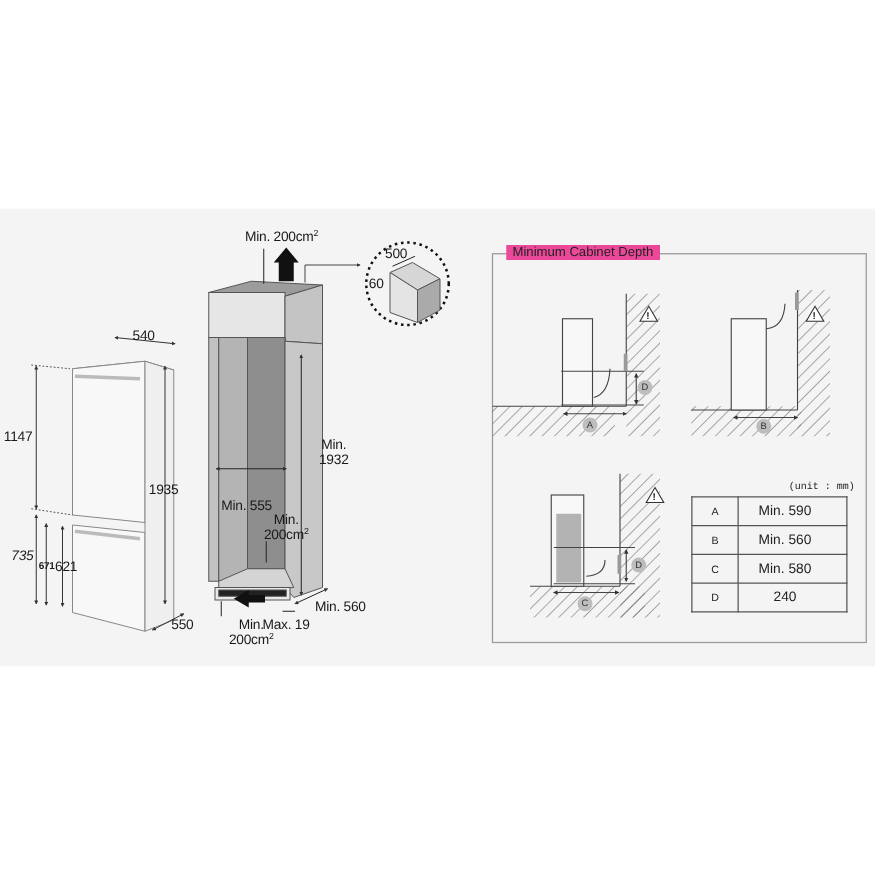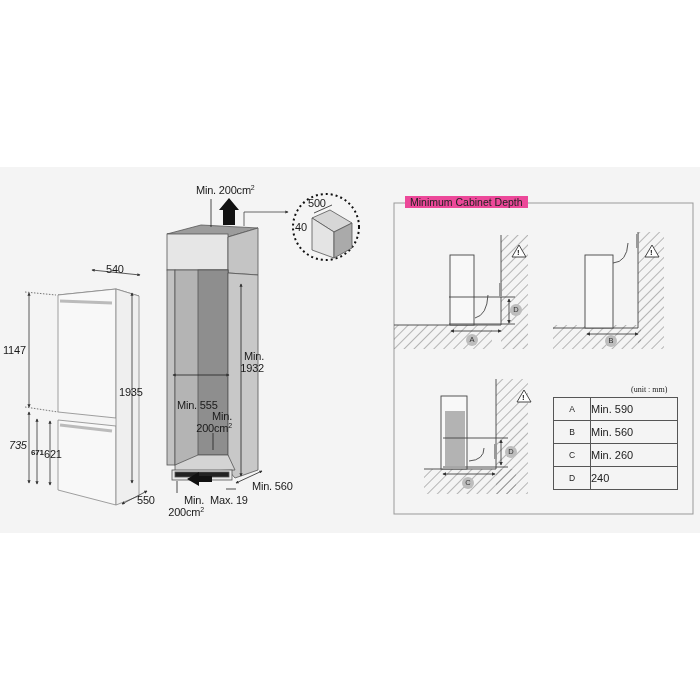--- a/index.html
+++ b/index.html
@@ -1,28 +1,28 @@
 <!DOCTYPE html>
 <html><head>
 <meta charset="utf-8">
 <style>
   html, body { margin:0; padding:0; background:#ffffff; }
   body { width:700px; height:700px; position:relative; overflow:hidden;
          font-family:"DejaVu Sans Condensed","DejaVu Sans", sans-serif; }
   .panel { position:absolute; left:0; top:167px; width:700px; height:366px; background:#f4f4f4; }
   svg { position:absolute; left:0; top:0; }
   .lbl { position:absolute; font-family:"Liberation Sans", sans-serif; color:#1a1a1a; font-size:11px; line-height:12px; white-space:nowrap; letter-spacing:-0.2px; }
-  .lbl.c { text-align:right; }
+  .lbl.c { text-align:center;margin-left:20px; }
   .lbl sup { font-size:7px; vertical-align:4px; line-height:0; }
   .box-title { position:absolute; left:405px; top:196px; font-family:"Liberation Sans", sans-serif; font-size:10.5px; color:#222; background:#ec4899; padding:0 5px; }
-  .unit { position:absolute; left:631px; top:385px; font-family:Liberation Serif, serif; font-size:8px; color:#222; }
+  .unit { position:absolute; left:631px; top:385px; font-family:Liberation Mono, monospace; font-size:8px; color:#222; }
   table.spec { position:absolute; left:553px; top:397px; width:125px; border-collapse:collapse; font-family:"Liberation Sans", sans-serif; }
   table.spec td { border:1px solid #555; height:22px; font-size:11px; color:#222; padding:0; }
   table.spec td.k { width:36px; text-align:center; font-size:8.5px; }
-  table.spec td.v { text-align:left; padding-right:12px; }
+  table.spec td.v { text-align:center; padding-right:12px; }
   .circ { position:absolute; width:12px; height:12px; border-radius:6px; background:#bdbdbd; font-family:"Liberation Sans", sans-serif; font-size:7.5px; color:#333; text-align:center; line-height:12px; }
 </style>
 </head>
 <body>
 
 <div class="panel"></div>
 
 <svg width="700" height="700" viewBox="0 0 700 700">
   <defs>
     <pattern id="hatch" patternUnits="userSpaceOnUse" width="7" height="7" patternTransform="rotate(45)">
@@ -149,21 +149,21 @@
 <div class="lbl" style="left:106px;top:263px;">540</div>
 <div class="lbl" style="left:3px;top:344px;">1147</div>
 <div class="lbl" style="left:119px;top:386px;text-align:right;">1935</div>
 <div class="lbl" style="left:9px;top:439px;font-style:italic;">735</div>
 <div class="lbl" style="left:31px;top:447px;font-size:8px;font-weight:bold;">671</div>
 <div class="lbl" style="left:44px;top:448px;font-size:11px;">621</div>
 <div class="lbl" style="left:137px;top:494px;">550</div>
 
 <div class="lbl" style="left:196px;top:184px;"><span>Min. 200cm</span><sup>2</sup></div>
 <div class="lbl" style="left:308px;top:197px;">500</div>
-<div class="lbl" style="left:295px;top:221px;">40</div>
+<div class="lbl" style="left:295px;top:221px;">60</div>
 <div class="lbl c" style="left:230px;top:350px;width:34px;">
     <div>Min.</div>
     <div>1932</div>
   </div>
 <div class="lbl" style="left:177px;top:379px;margin-top:20px;">Min. 555</div>
 <div class="lbl c" style="left:186px;top:410px;width:46px;">
     <div>Min.</div>
     <div><span>200cm</span><sup>2</sup></div>
   </div>
 <div class="lbl c" style="left:158px;top:494px;width:46px;">
@@ -186,21 +186,21 @@
       <tr>
         <td class="k">A</td>
         <td class="v">Min. 590</td>
       </tr>
   <tr>
         <td class="k">B</td>
         <td class="v">Min. 560</td>
       </tr>
   <tr>
         <td class="k">C</td>
-        <td class="v">Min. 260</td>
+        <td class="v">Min. 580</td>
       </tr>
   <tr>
         <td class="k">D</td>
         <td class="v">240</td>
       </tr>
 </tbody>
   </table>
 
 <div class="lbl" style="left:517px;top:247px;font-size:8px;font-weight:bold;">!</div>
 <div class="lbl" style="left:650px;top:247px;font-size:8px;font-weight:bold;">!</div>

